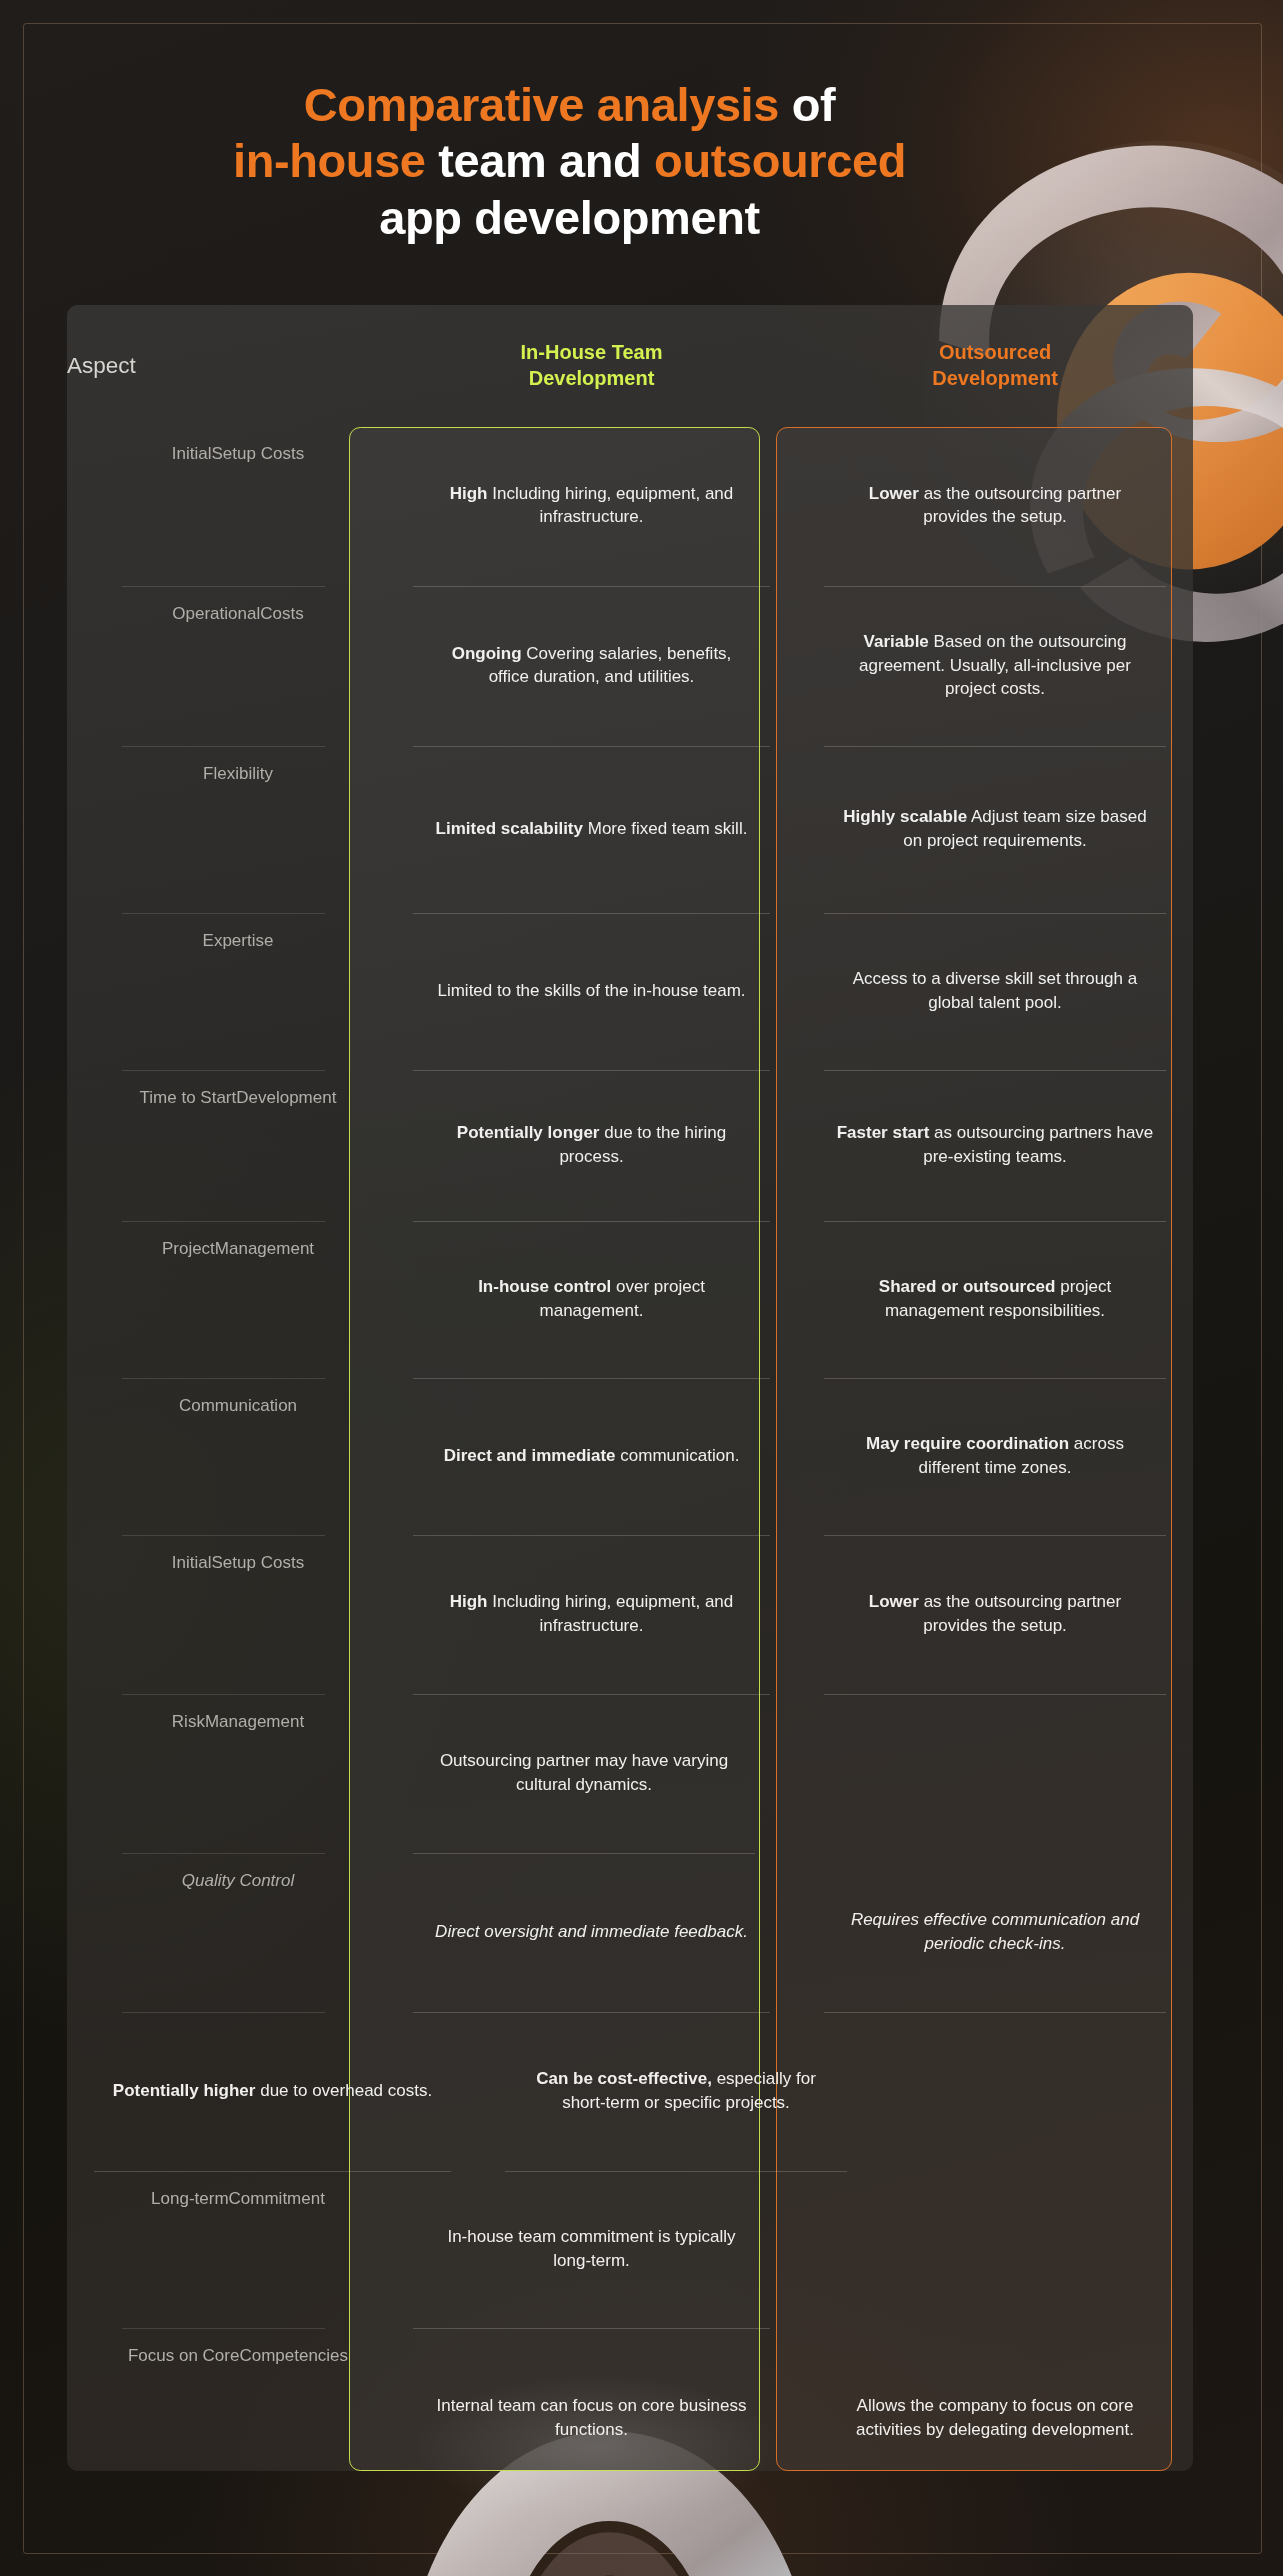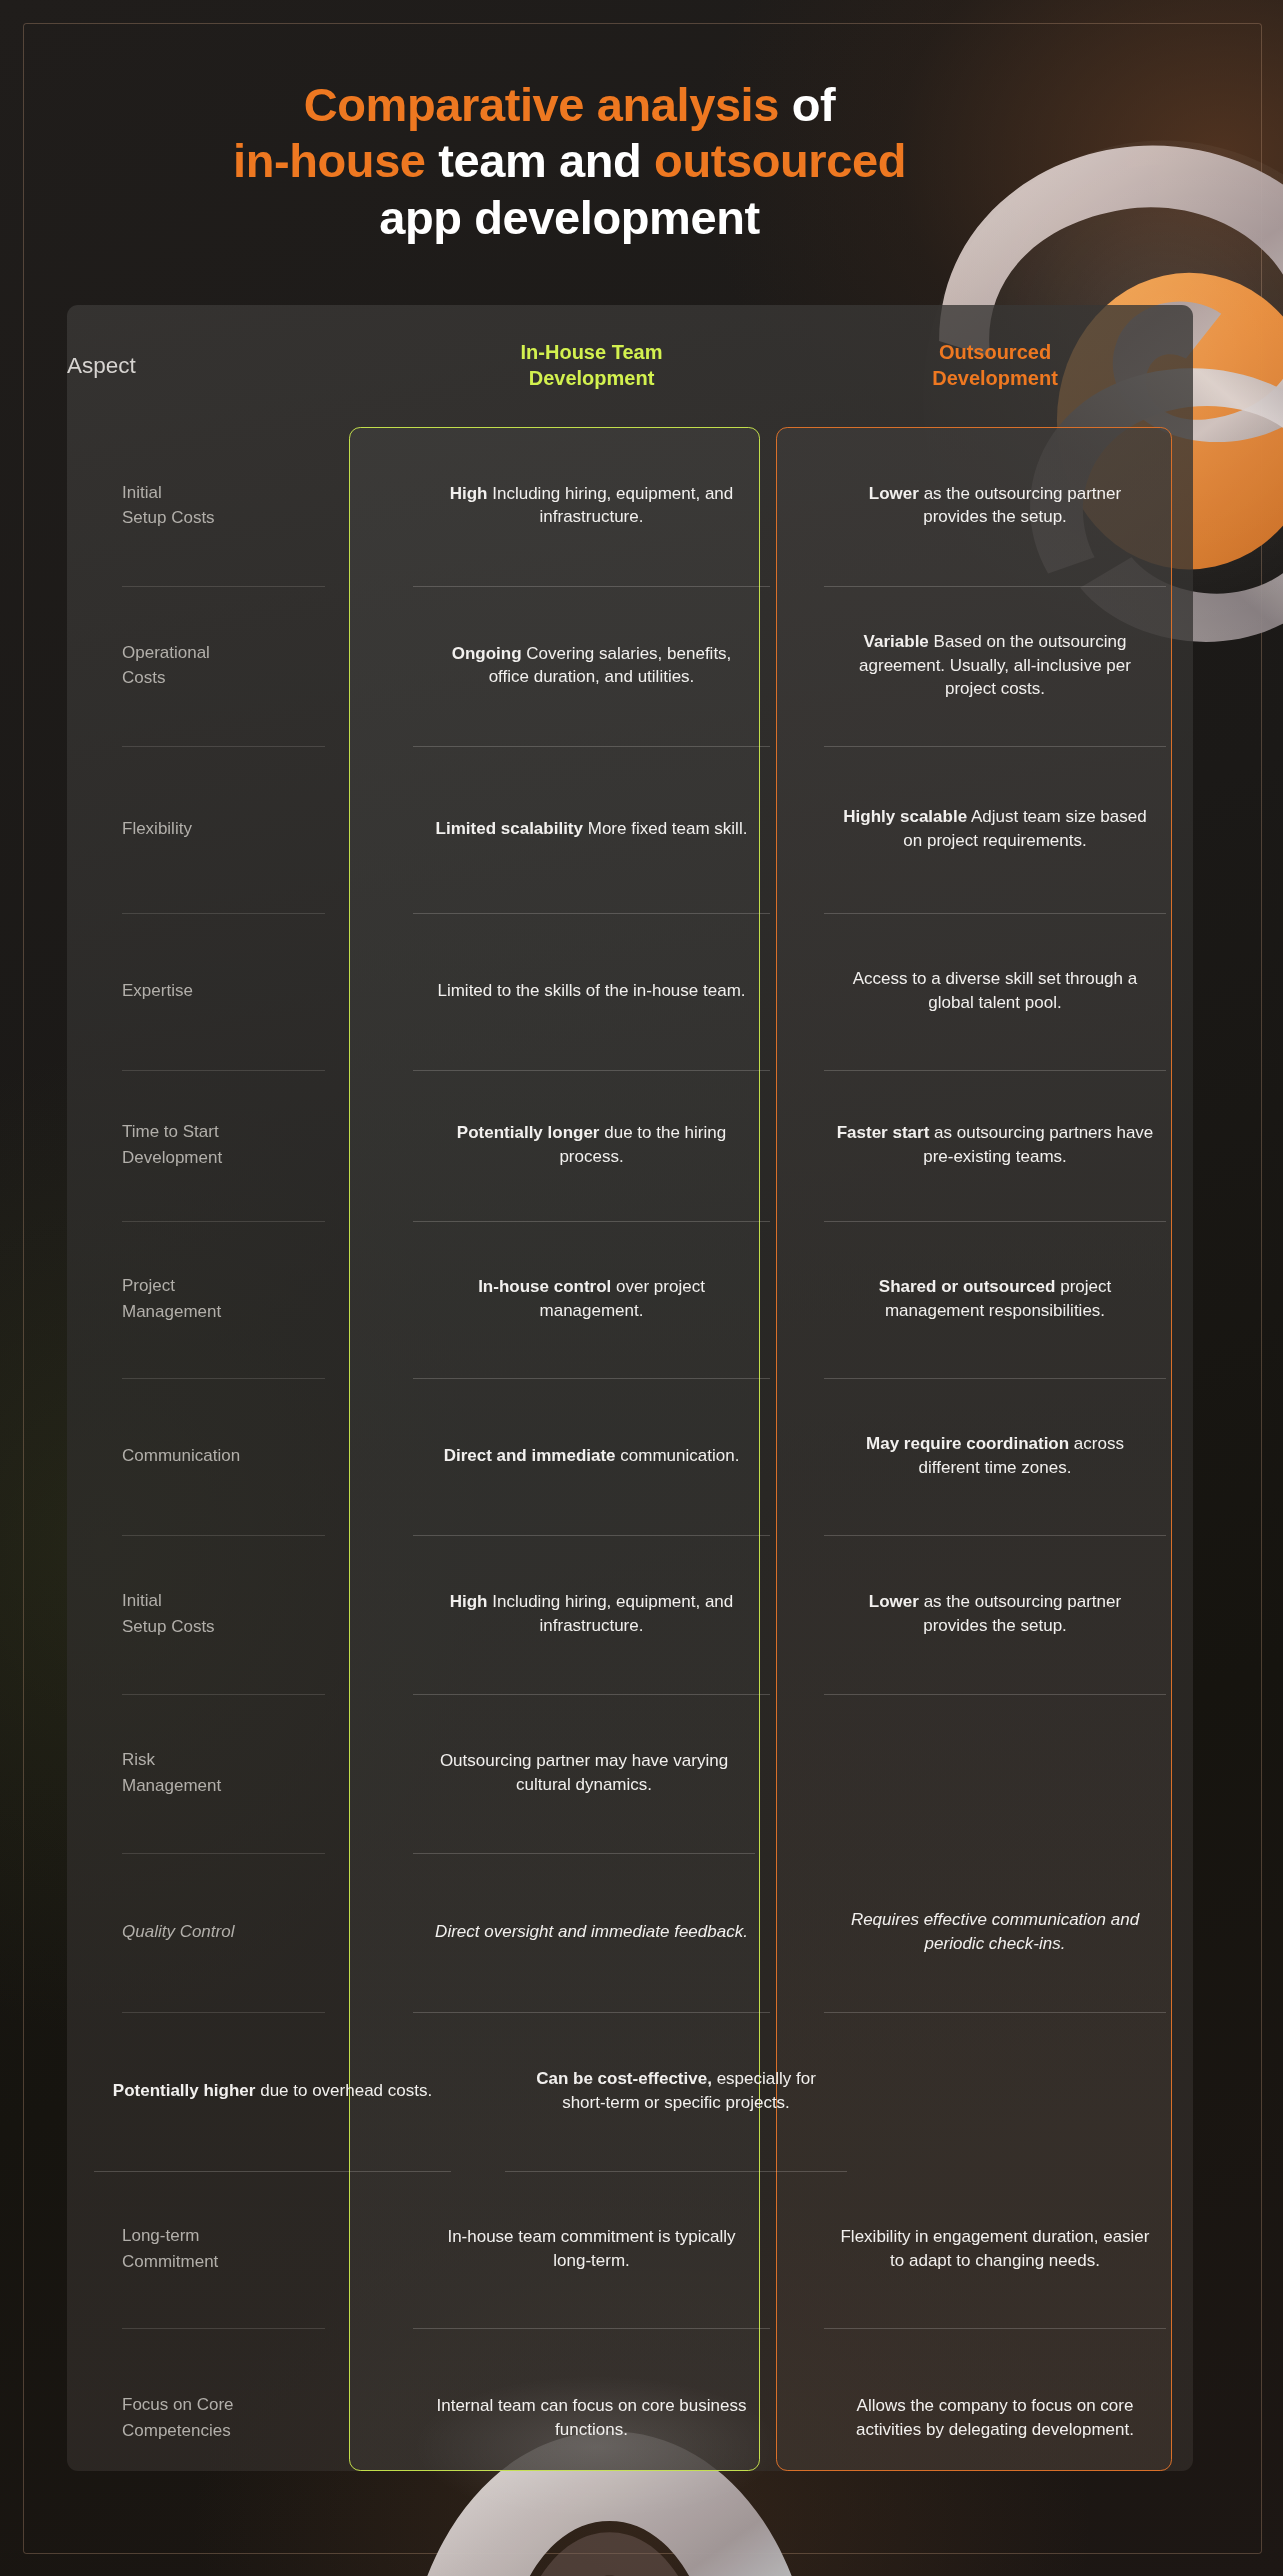--- a/index.html
+++ b/index.html
@@ -135,21 +135,21 @@
     width: 100%;
   }
   .row {
     display: flex;
     width: 100%;
     position: relative;
   }
   .cell {
     position: relative;
     display: flex;
-    flex-direction: column;
+    flex-direction: row;
     align-items: center;
     justify-content: center;
     padding: 14.4px 19px 17.6px;
   }
   .cell::after {
     content: "";
     position: absolute;
     left: 27px; right: 27px;
     bottom: 0;
     height: 0.8px;
@@ -406,23 +406,20 @@
           </div>
         </div>
         <div class="row r11">
           <div class="cell cell-aspect">
             <span>Long-term</span>
             <span>Commitment</span>
           </div>
           <div class="cell cell-inhouse">
             <div class="cell-val"><span class="n">In-house team commitment is typically long-term.</span></div>
           </div>
-          <div class="cell cell-outsourced">
-            <div class="cell-val"><span class="n">Flexibility in engagement duration, easier to adapt to changing needs.</span></div>
-          </div>
         </div>
         <div class="row r12">
           <div class="cell cell-aspect">
             <span>Focus on Core</span>
             <span>Competencies</span>
           </div>
           <div class="cell cell-inhouse">
             <div class="cell-val"><span class="n">Internal team can focus on core business functions.</span></div>
           </div>
           <div class="cell cell-outsourced">

